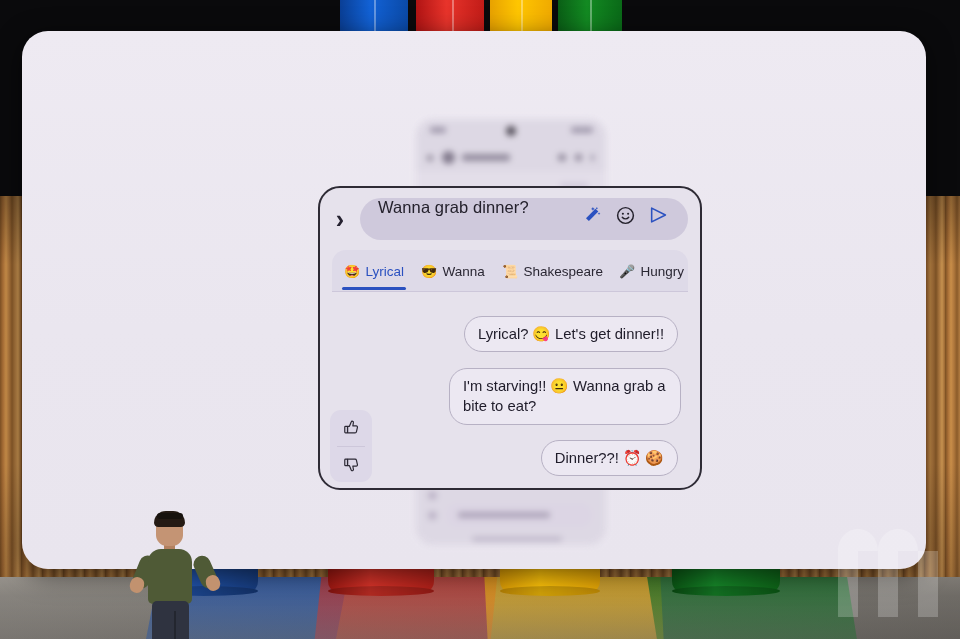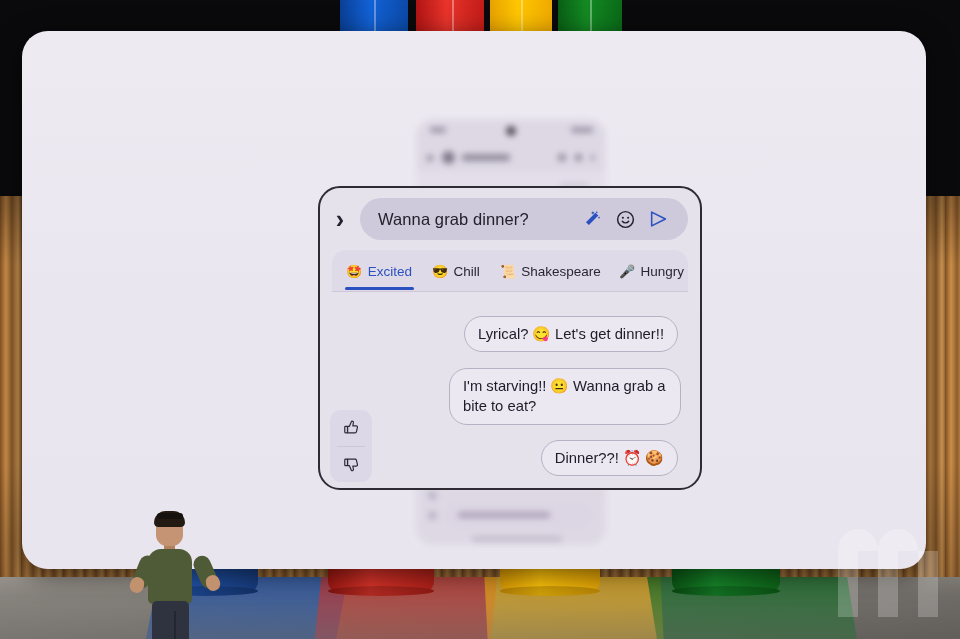--- a/index.html
+++ b/index.html
@@ -103,21 +103,21 @@
     background:#e6e2ec;
     border:2px solid #2e2b35;
     border-radius:22px;
   }
 
   
   .input-row{position:absolute;left:0;top:0;right:0;height:62px;display:flex;align-items:center;}
   .chev{width:40px;text-align:center;font-size:25px;font-weight:600;color:#262230;line-height:1;}
   .input-pill{
     flex:1;margin-right:12px;height:42px;border-radius:21px;
-    background:#cfc9dc;display:flex;align-items:center;padding:0 12px 0 18px;
+    background:#cfc9dc;display:flex;align-items:flex-start;padding:0 12px 0 18px;
   }
   .input-text{flex:1;font-size:16.5px;color:#24212c;letter-spacing:.1px;}
   .icon-btn{width:34px;height:34px;display:flex;align-items:center;justify-content:center;}
 
   
   .tabs{
     position:absolute;left:12px;right:12px;top:62px;height:42px;
     background:#dedae8;border-radius:14px 14px 0 0;
     display:flex;align-items:center;
   }
@@ -257,26 +257,26 @@
               <path d="M4 4.5l15 7.5L4 19.5z" stroke="#2b51c0" stroke-width="1.7" stroke-linejoin="round"></path>
             </svg>
           </span>
         </div>
       </div>
 
       <div class="tabs">
         <div class="tab-sp"></div>
         <div class="tab active">
           <span class="emo">🤩</span>
-          <span>Excited</span>
+          <span>Lyrical</span>
         </div>
         <div class="tab-sp-lg"></div>
         <div class="tab">
           <span class="emo">😎</span>
-          <span>Chill</span>
+          <span>Wanna</span>
         </div>
         <div class="tab-sp-lg"></div>
         <div class="tab">
           <span class="emo">📜</span>
           <span>Shakespeare</span>
         </div>
         <div class="tab-sp"></div>
         <div class="tab">
           <span class="emo">🎤</span>
           <span>Hungry</span>

